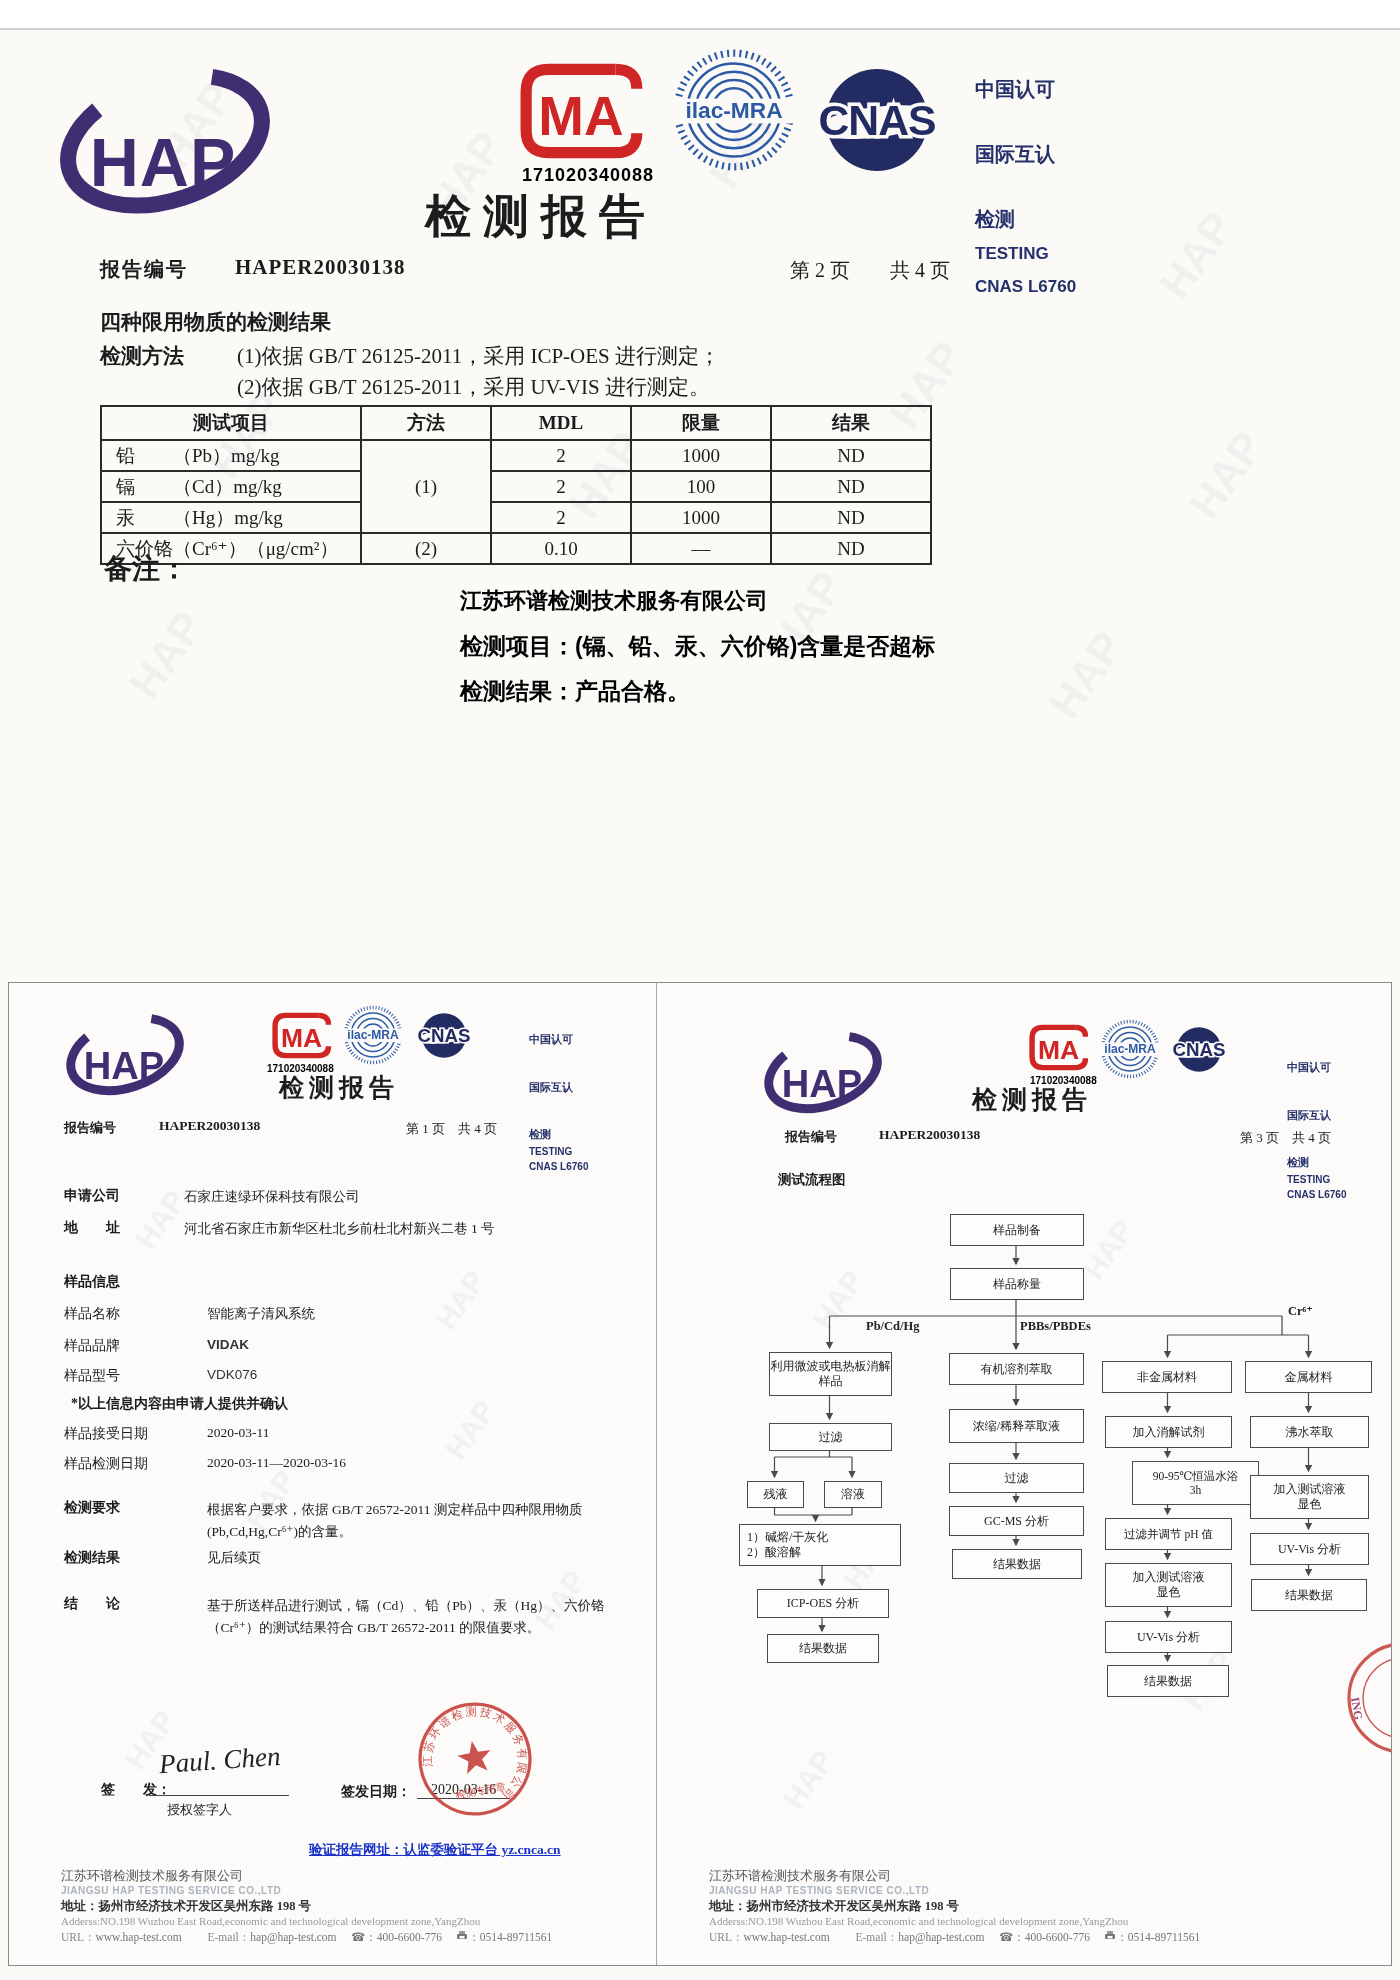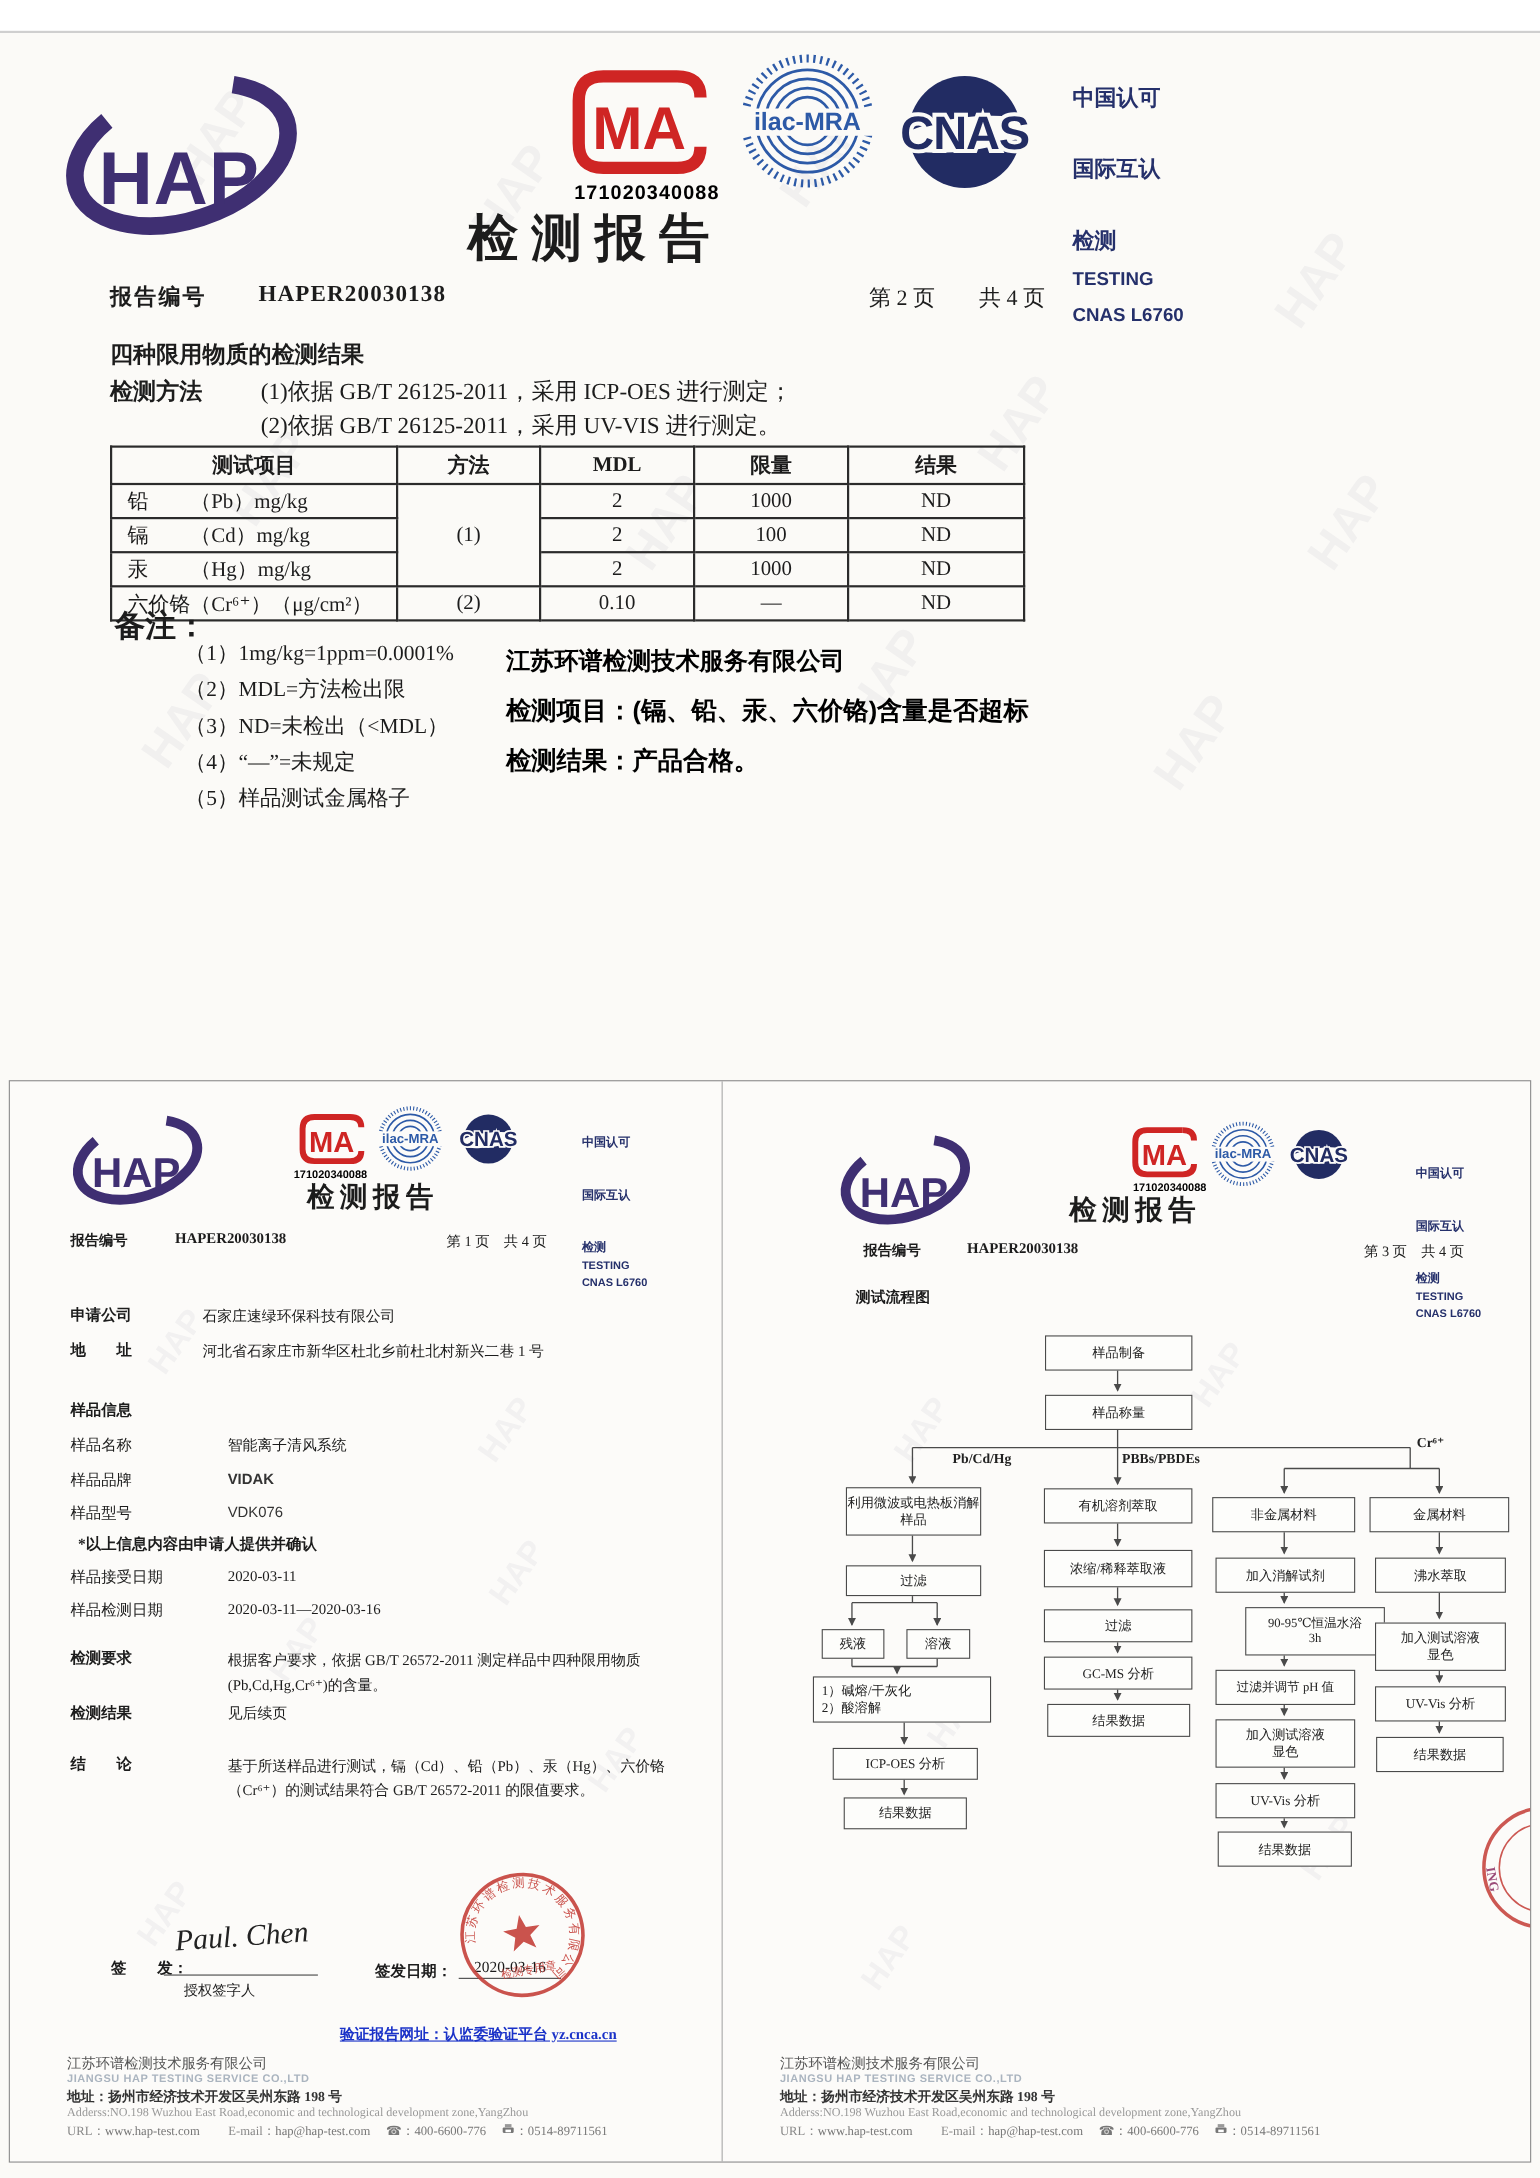--- a/index.html
+++ b/index.html
@@ -154,27 +154,20 @@
       <td class="item">六价铬（Cr⁶⁺）（μg/cm²）</td>
       <td>(2)</td>
       <td>0.10</td>
       <td>—</td>
       <td>ND</td>
     </tr>
   </tbody>
     </table>
 
   <div class="abs b" style="left:104px;top:520px;font-size:28px;">备注：</div>
-  <div class="abs" style="left:168px;top:548px;font-size:19.5px;line-height:33px;">
-    <div>（1）1mg/kg=1ppm=0.0001%</div>
-    <div>（2）MDL=方法检出限</div>
-    <div>（3）ND=未检出（&lt;MDL）</div>
-    <div>（4）“—”=未规定</div>
-    <div>（5）样品测试金属格子</div>
-  </div>
 
   <div class="abs sans" style="left:460px;top:556px;font-size:22px;font-weight:900;color:#000;">江苏环谱检测技术服务有限公司</div>
   <div class="abs sans" style="left:460px;top:601px;font-size:23px;font-weight:900;color:#000;">检测项目：(镉、铅、汞、六价铬)含量是否超标</div>
   <div class="abs sans" style="left:460px;top:646px;font-size:23px;font-weight:900;color:#000;">检测结果：产品合格。</div>
 </div>
 
 <div class="bottom-panel">
 
   <div class="page-left">
     <span class="wm small" style="left:120px;top:220px;">HAP</span>

